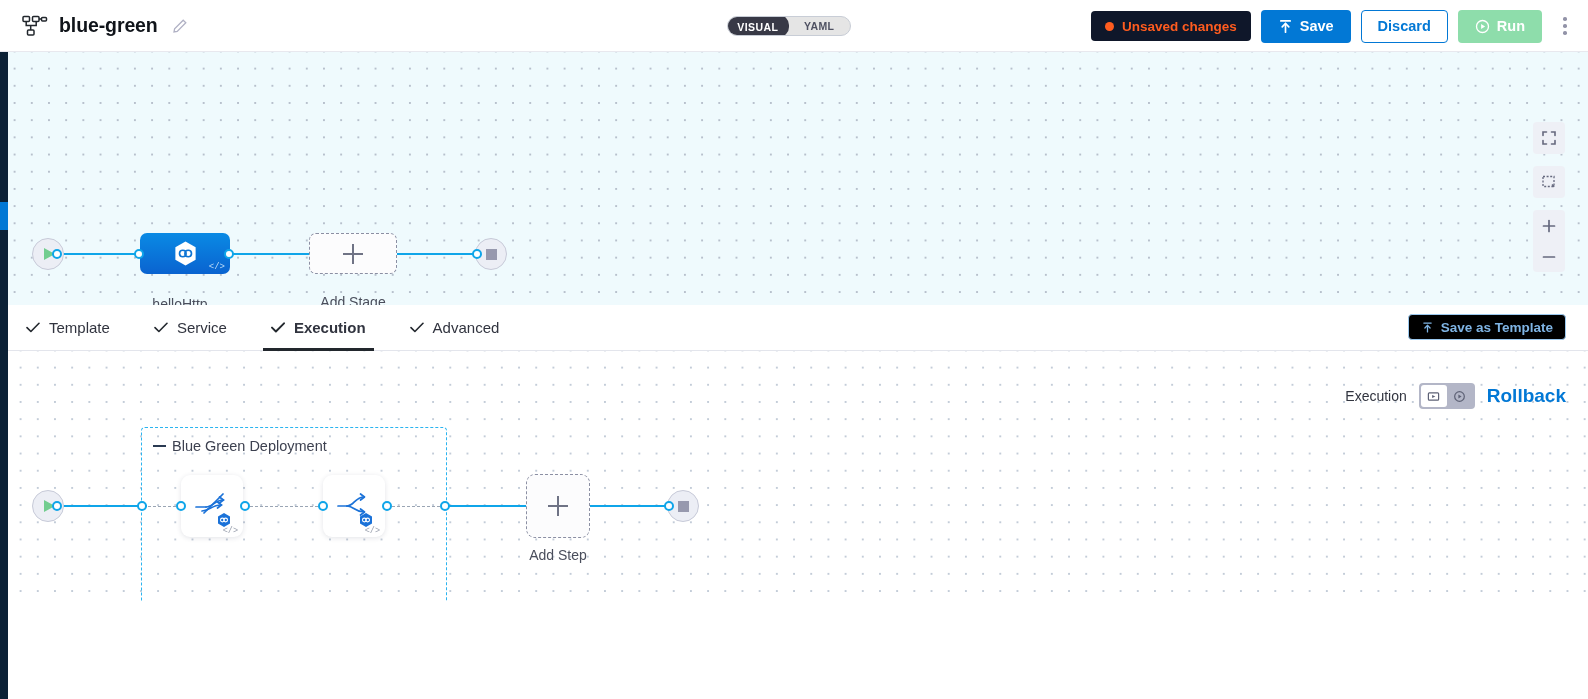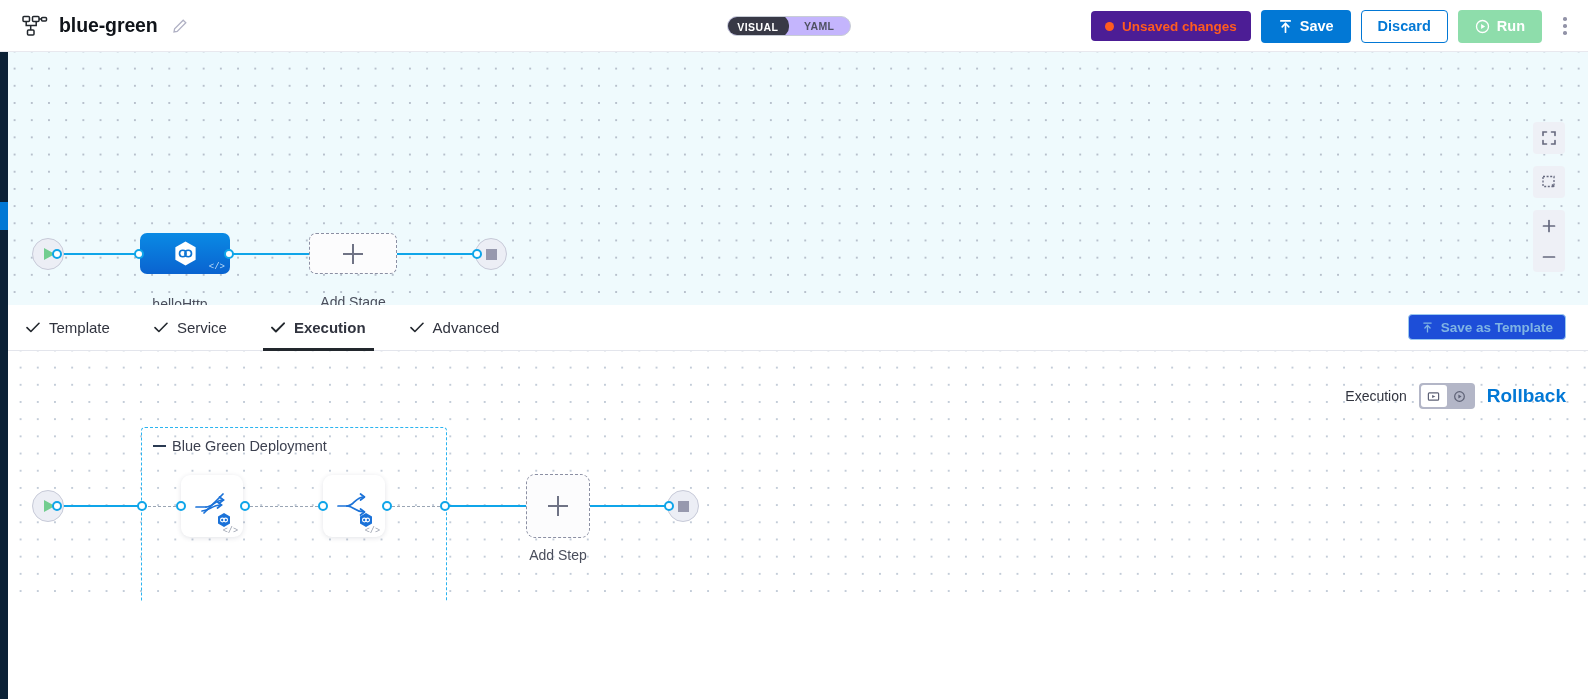--- a/index.html
+++ b/index.html
@@ -48,21 +48,21 @@
   }
   .edit-pencil { width: 16px; height: 16px; color: #b0b1c4; margin-left: 3px; display:block; }
 
   .mode-toggle {
     position: absolute;
     left: 727px; top: 16px;
     width: 124px; height: 20px;
     border: 1px solid #c8cdd6;
     border-radius: 10px;
     display: flex; align-items: center;
-    background: #c4b5fd;
+    background: #e5e5e5;
     overflow: hidden;
   }
   .mode-seg {
     flex: 1; height: 20px;
     display: flex; align-items: center; justify-content: center;
     font-size: 10.5px; font-weight: bold; letter-spacing: 0.4px;
     color: #4f5162;
   }
   .mode-seg.active {
     background: #383946; color: #ffffff;
@@ -70,21 +70,21 @@
     margin: -1px 0 -1px -1px;
     height: 22px; padding-top:1px;
   }
 
   .header-right {
     position: absolute; right: 10px; top: 0; height: 52px;
     display: flex; align-items: center; gap: 10px;
   }
   .unsaved-pill {
     height: 30px; padding: 0 14px;
-    background: #4c1d95; border-radius: 4px;
+    background: #0f172a; border-radius: 4px;
     display: flex; align-items: center; gap: 8px;
     font-size: 13.5px; font-weight: bold; color: #ff5c1f;
   }
   .unsaved-dot { width: 9px; height: 9px; border-radius: 50%; background: #ff5c1f; }
   .btn {
     height: 33px; padding: 0 16px; border-radius: 4px;
     display: flex; align-items: center; gap: 7px;
     font-size: 14.5px; font-weight: bold;
     border: 1px solid transparent; cursor: pointer;
     white-space: nowrap;
@@ -236,21 +236,21 @@
   .tab.active::after {
     content:''; position: absolute;
     left: -8px; right: -8px; bottom: 0; height: 2.5px;
     background: #22272d;
   }
   .check { width: 14px; height: 11px; display: block; color: #22272d; }
   .save-template-btn {
     position: absolute; right: 22px; top: 9px;
     height: 26px; padding: 0 12px;
     border: 1px solid #9cc9ef; border-radius: 4px;
-    background: #1d4ed8;
+    background: #000000;
     display: flex; align-items: center; gap: 7px;
     font-size: 13.5px; font-weight: bold; color: #7fb4e4;
     cursor: pointer;
   }
   .save-template-btn svg { width: 13px; height: 13px; display:block; }
 
   
   .exec-toolbar {
     position: absolute; right: 22px; top: 32px;
     display: flex; align-items: center; gap: 12px;

